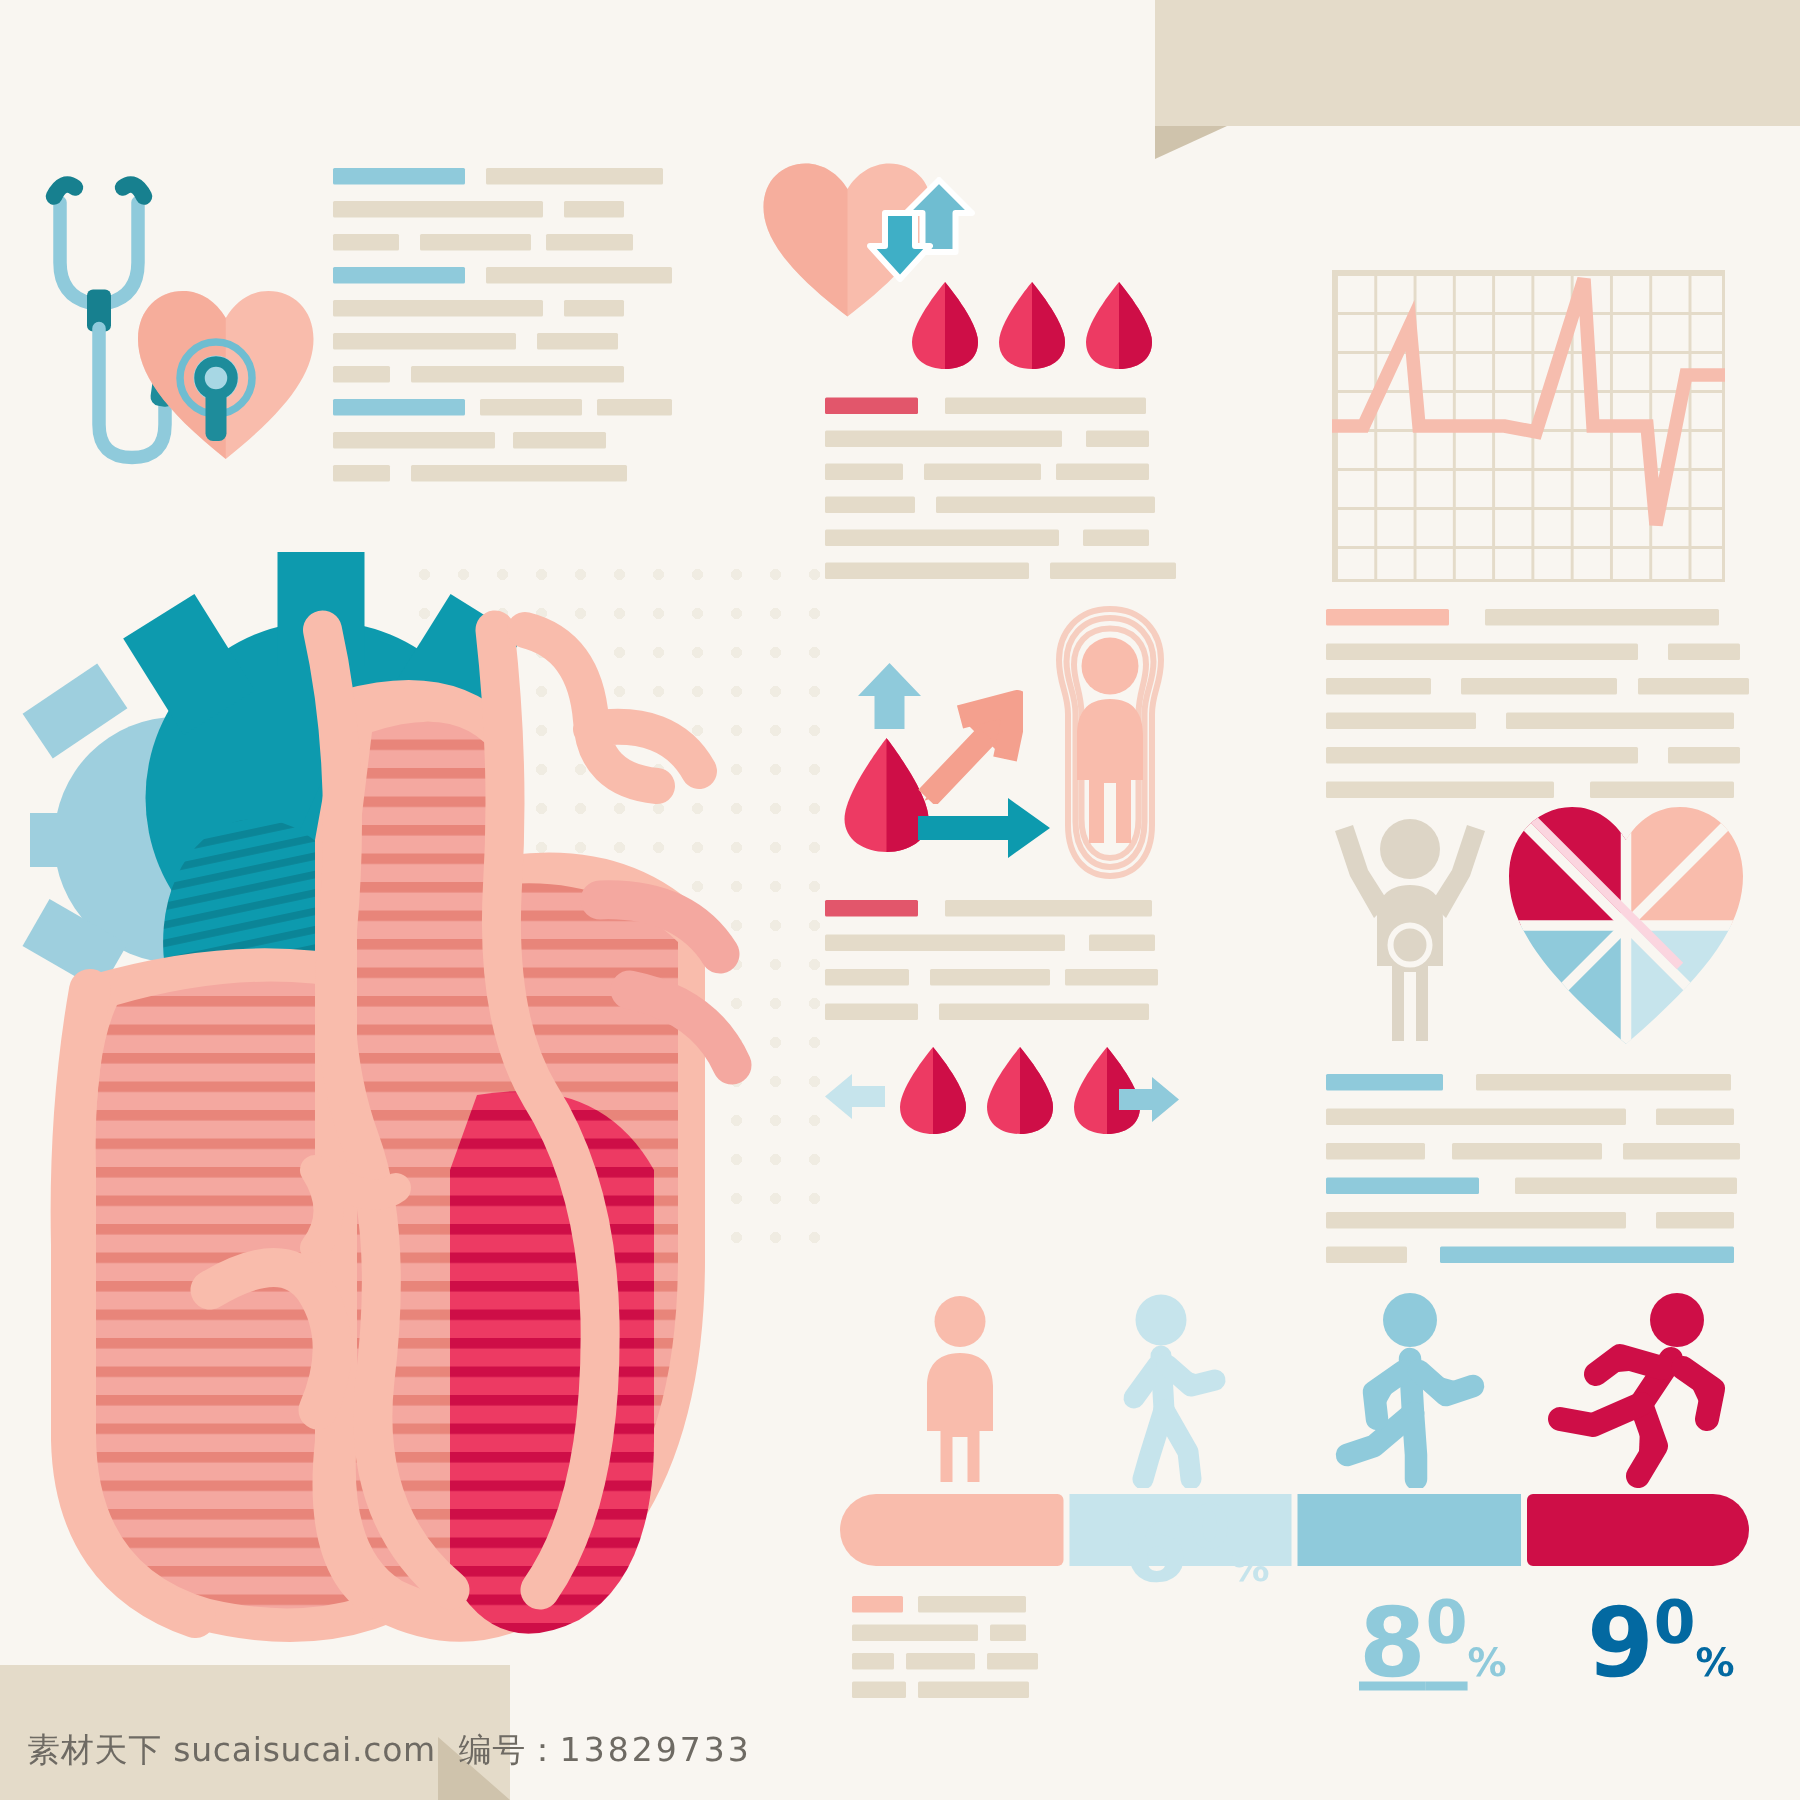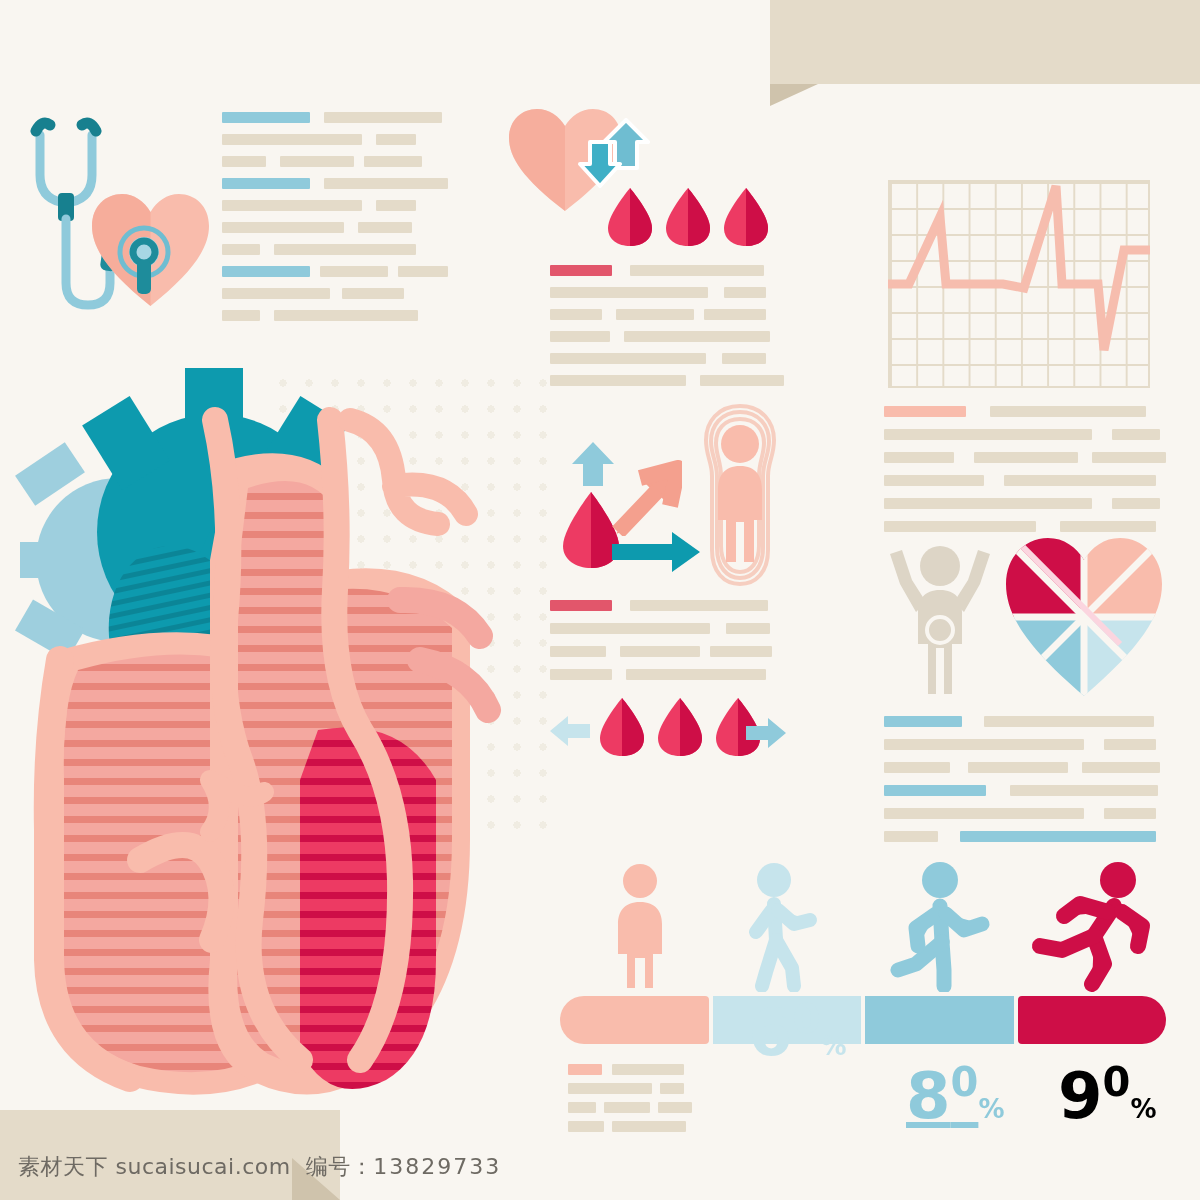--- a/index.html
+++ b/index.html
@@ -65,21 +65,21 @@
   .seg.s1 { background:#F9BCAC; border-radius:24px 4px 4px 24px; }
   .seg.s2 { background:#C6E4EC; }
   .seg.s3 { background:#8FCADB; }
   .seg.s4 { background:#CE0E47; border-radius:4px 24px 24px 4px; }
 
   .pct { font-family:"DejaVu Sans", sans-serif; font-weight:bold; font-size:64px; line-height:1; }
   .pct .sup { font-size:40px; vertical-align:super; }
   .pct .sub { font-size:26px; display:inline-block; }
   .pct.c2 { color:#C6E4EC; }
   .pct.c3 { color:#8FCADB; }
-  .pct.c4 { color:#000000; }
+  .pct.c4 { color:#0369a1; }
 </style>
 </head>
 <body>
 
 <div class="stage">
 
   <div class="abs banner-tr"></div>
   <div class="abs banner-tr-fold"></div>
   <div class="abs banner-bl"></div>
   <div class="abs banner-bl-fold"></div>

